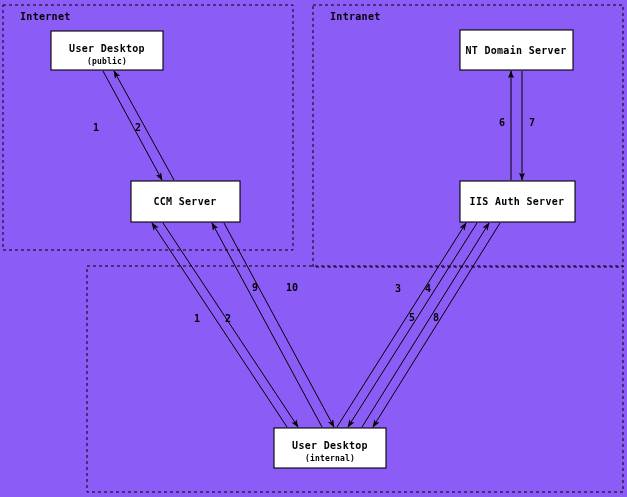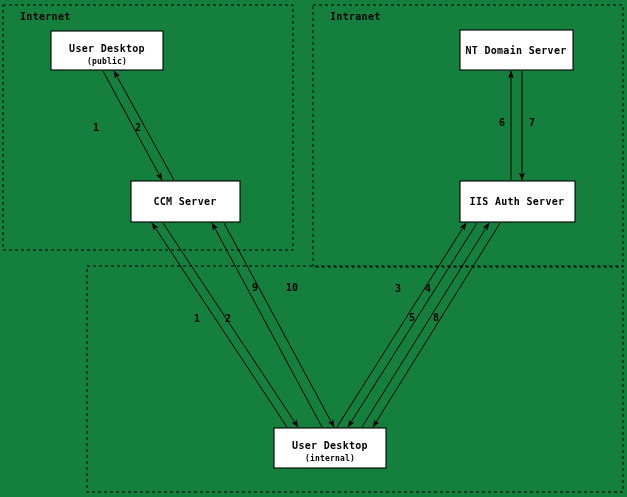--- a/index.html
+++ b/index.html
@@ -8,21 +8,21 @@
     padding: 0;
     background: #ffffff;
   }
   body {
     font-family: "DejaVu Sans Mono", "Liberation Mono", monospace;
   }
   #diagram-root {
     position: relative;
     width: 627px;
     height: 497px;
-    background: #15803d;
+    background: #8b5cf6;
     overflow: hidden;
   }
   #diagram-svg {
     position: absolute;
     left: 0;
     top: 0;
     width: 627px;
     height: 497px;
   }
   .zone-label {

